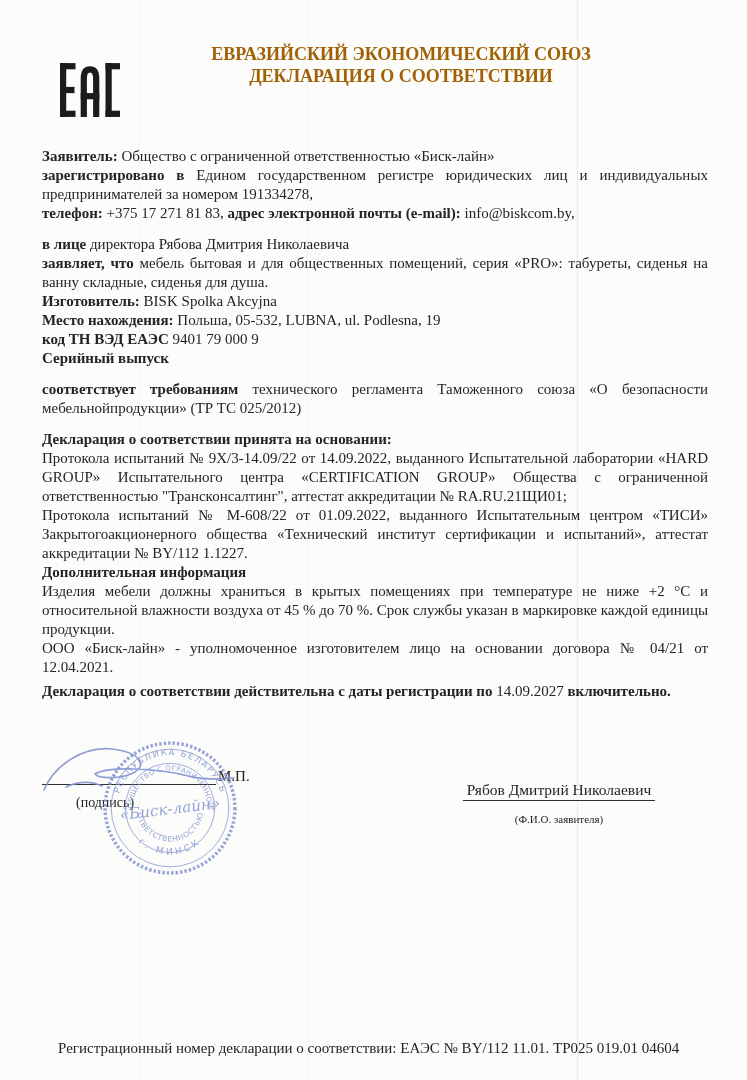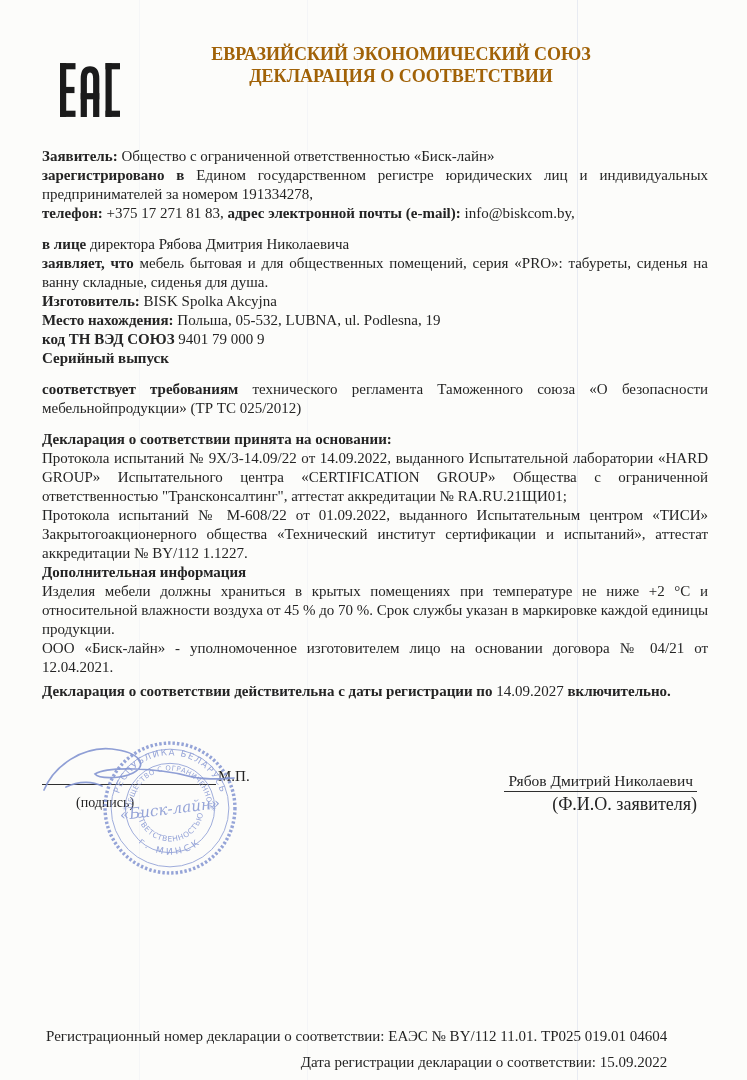--- a/index.html
+++ b/index.html
@@ -26,33 +26,33 @@
   }
   .main p{margin:0;}
   .gap{margin-top:12px !important;}
   .gap-sm{margin-top:5px !important;}
   b{font-weight:bold;}
 
   .sigrow{position:absolute;left:42px;top:768px;right:38px;font-size:15px;}
   .sig-line{display:inline-block;width:174px;height:15px;border-bottom:1.5px solid #2f2f2f;vertical-align:bottom;}
   .mp{margin-left:2px;}
   .sig-caption{margin-left:34px;font-size:14px;margin-top:10px;}
-  .sig-right{position:absolute;right:12px;top:4px;width:276px;text-align:right;}
+  .sig-right{position:absolute;right:12px;top:13px;width:276px;text-align:center;}
   .fio{display:inline-block;border-bottom:1.2px solid #2f2f2f;padding:0 4px 1px 4px;font-size:15.5px;}
-  .fio-caption{font-size:18px;margin-top:2px;}
+  .fio-caption{font-size:11px;margin-top:12px;}
 
   .stamp{position:absolute;left:101px;top:739px;opacity:.85;}
   .stamp text{fill:#8495d2;font-family:"DejaVu Sans",sans-serif;}
   .stamp .ring{fill:none;stroke:#8495d2;}
   .stamp .center-text{font-family:"DejaVu Serif",serif;font-style:italic;}
   .squiggle{position:absolute;left:36px;top:738px;opacity:.9;}
   .squiggle path{fill:none;stroke:#8495d2;stroke-width:1.7;stroke-linecap:round;}
 
   .footer{position:absolute;left:42px;top:1021px;font-size:15px;line-height:22px;}
-  .footer p{margin:4px;text-align:right;}
+  .footer p{margin:16px;text-align:right;}
 </style>
 </head>
 <body>
 
 <div class="page">
 
   <div class="scan s1"></div>
   <div class="scan s2"></div>
   <div class="scan s3"></div>
 
@@ -77,21 +77,21 @@
 
   <div class="main">
     <p><b>Заявитель:</b><span> Общество с ограниченной ответственностью «Биск-лайн»</span></p>
     <p><b>зарегистрировано в</b><span> Едином  государственном регистре  юридических лиц  и индивидуальных предпринимателей за номером 191334278,</span></p>
     <p><b>телефон:</b><span> +375 17 271 81 83, </span><b>адрес электронной почты (e-mail):</b><span> info@biskcom.by,</span></p>
 
     <p class="gap"><b>в лице</b><span> директора Рябова Дмитрия Николаевича</span></p>
     <p><b>заявляет, что</b><span> мебель бытовая и для общественных помещений, серия «PRO»: табуреты, сиденья на ванну складные, сиденья для душа.</span></p>
     <p><b>Изготовитель:</b><span> BISK Spolka Akcyjna</span></p>
     <p><b>Место нахождения:</b><span> Польша, 05-532, LUBNA, ul. Podlesna, 19</span></p>
-    <p><b>код ТН ВЭД СОЮЗ</b><span> 9401 79 000 9</span></p>
+    <p><b>код ТН ВЭД ЕАЭС</b><span> 9401 79 000 9</span></p>
     <p><b>Серийный выпуск</b></p>
 
     <p class="gap"><b>соответствует требованиям</b><span> технического регламента Таможенного союза «О безопасности мебельнойпродукции» (ТР ТС 025/2012)</span></p>
 
     <p class="gap"><b>Декларация о соответствии принята на основании:</b></p>
     <p>Протокола испытаний № 9Х/3-14.09/22 от 14.09.2022, выданного Испытательной лаборатории «HARD GROUP» Испытательного центра «CERTIFICATION GROUP» Общества с ограниченной ответственностью "Трансконсалтинг", аттестат аккредитации № RA.RU.21ЩИ01;</p>
     <p>Протокола испытаний № М-608/22 от 01.09.2022, выданного Испытательным центром «ТИСИ» Закрытогоакционерного общества «Технический институт сертификации и испытаний», аттестат аккредитации № BY/112 1.1227.</p>
     <p><b>Дополнительная информация</b></p>
     <p>Изделия мебели должны храниться в крытых помещениях при температуре не ниже +2 °С и относительной влажности воздуха от 45 % до 70 %. Срок службы указан в маркировке каждой единицы продукции.</p>
     <p>ООО «Биск-лайн» - уполномоченное изготовителем лицо на основании договора № 04/21 от 12.04.2021.</p>

